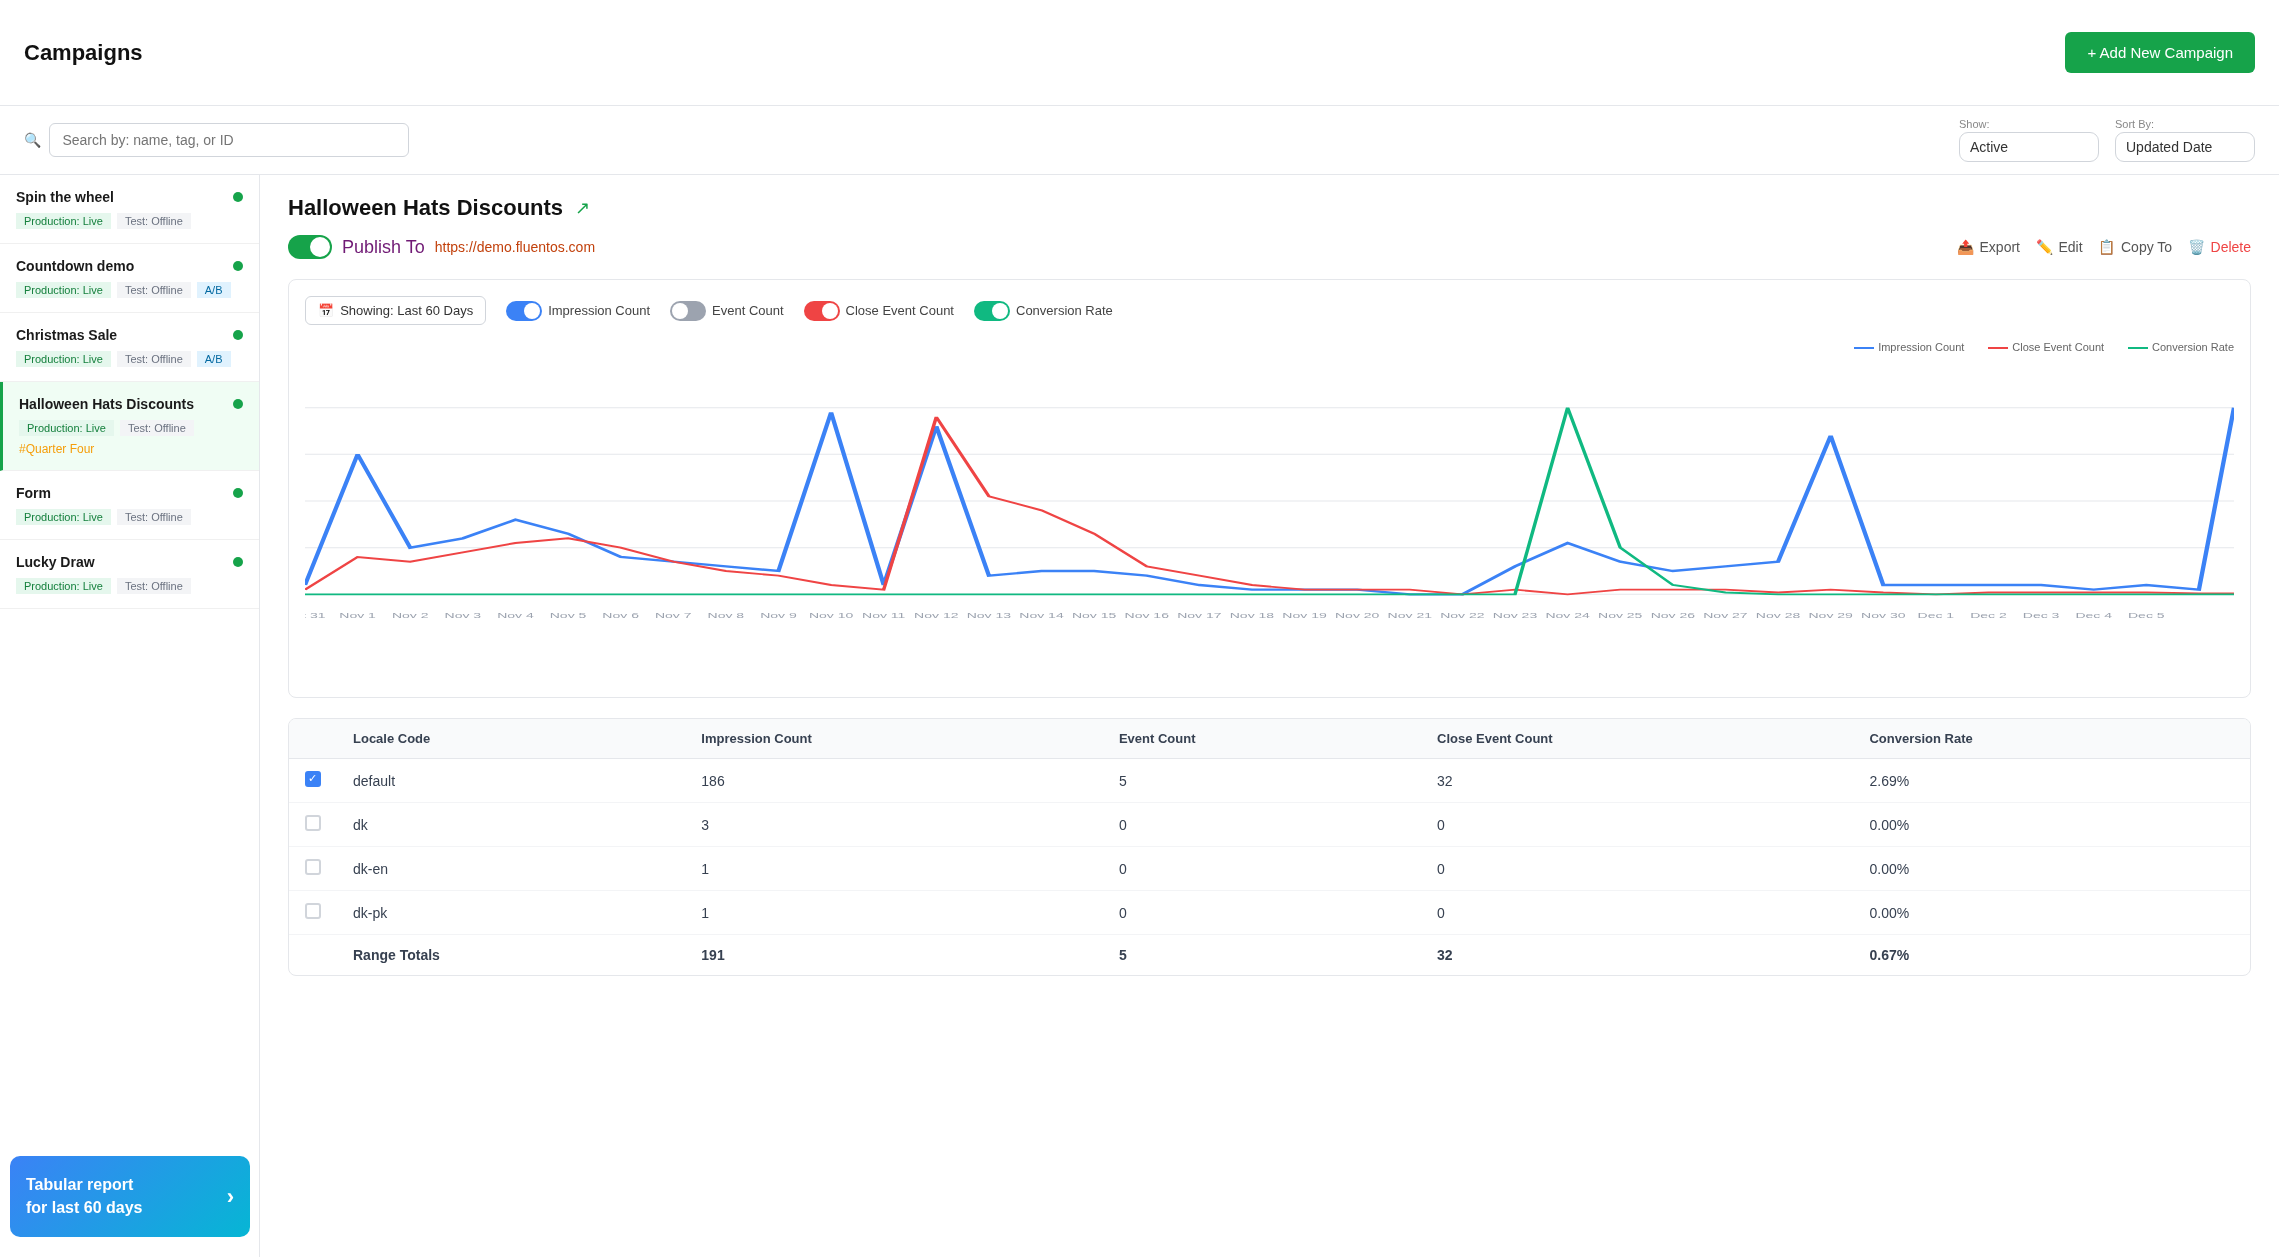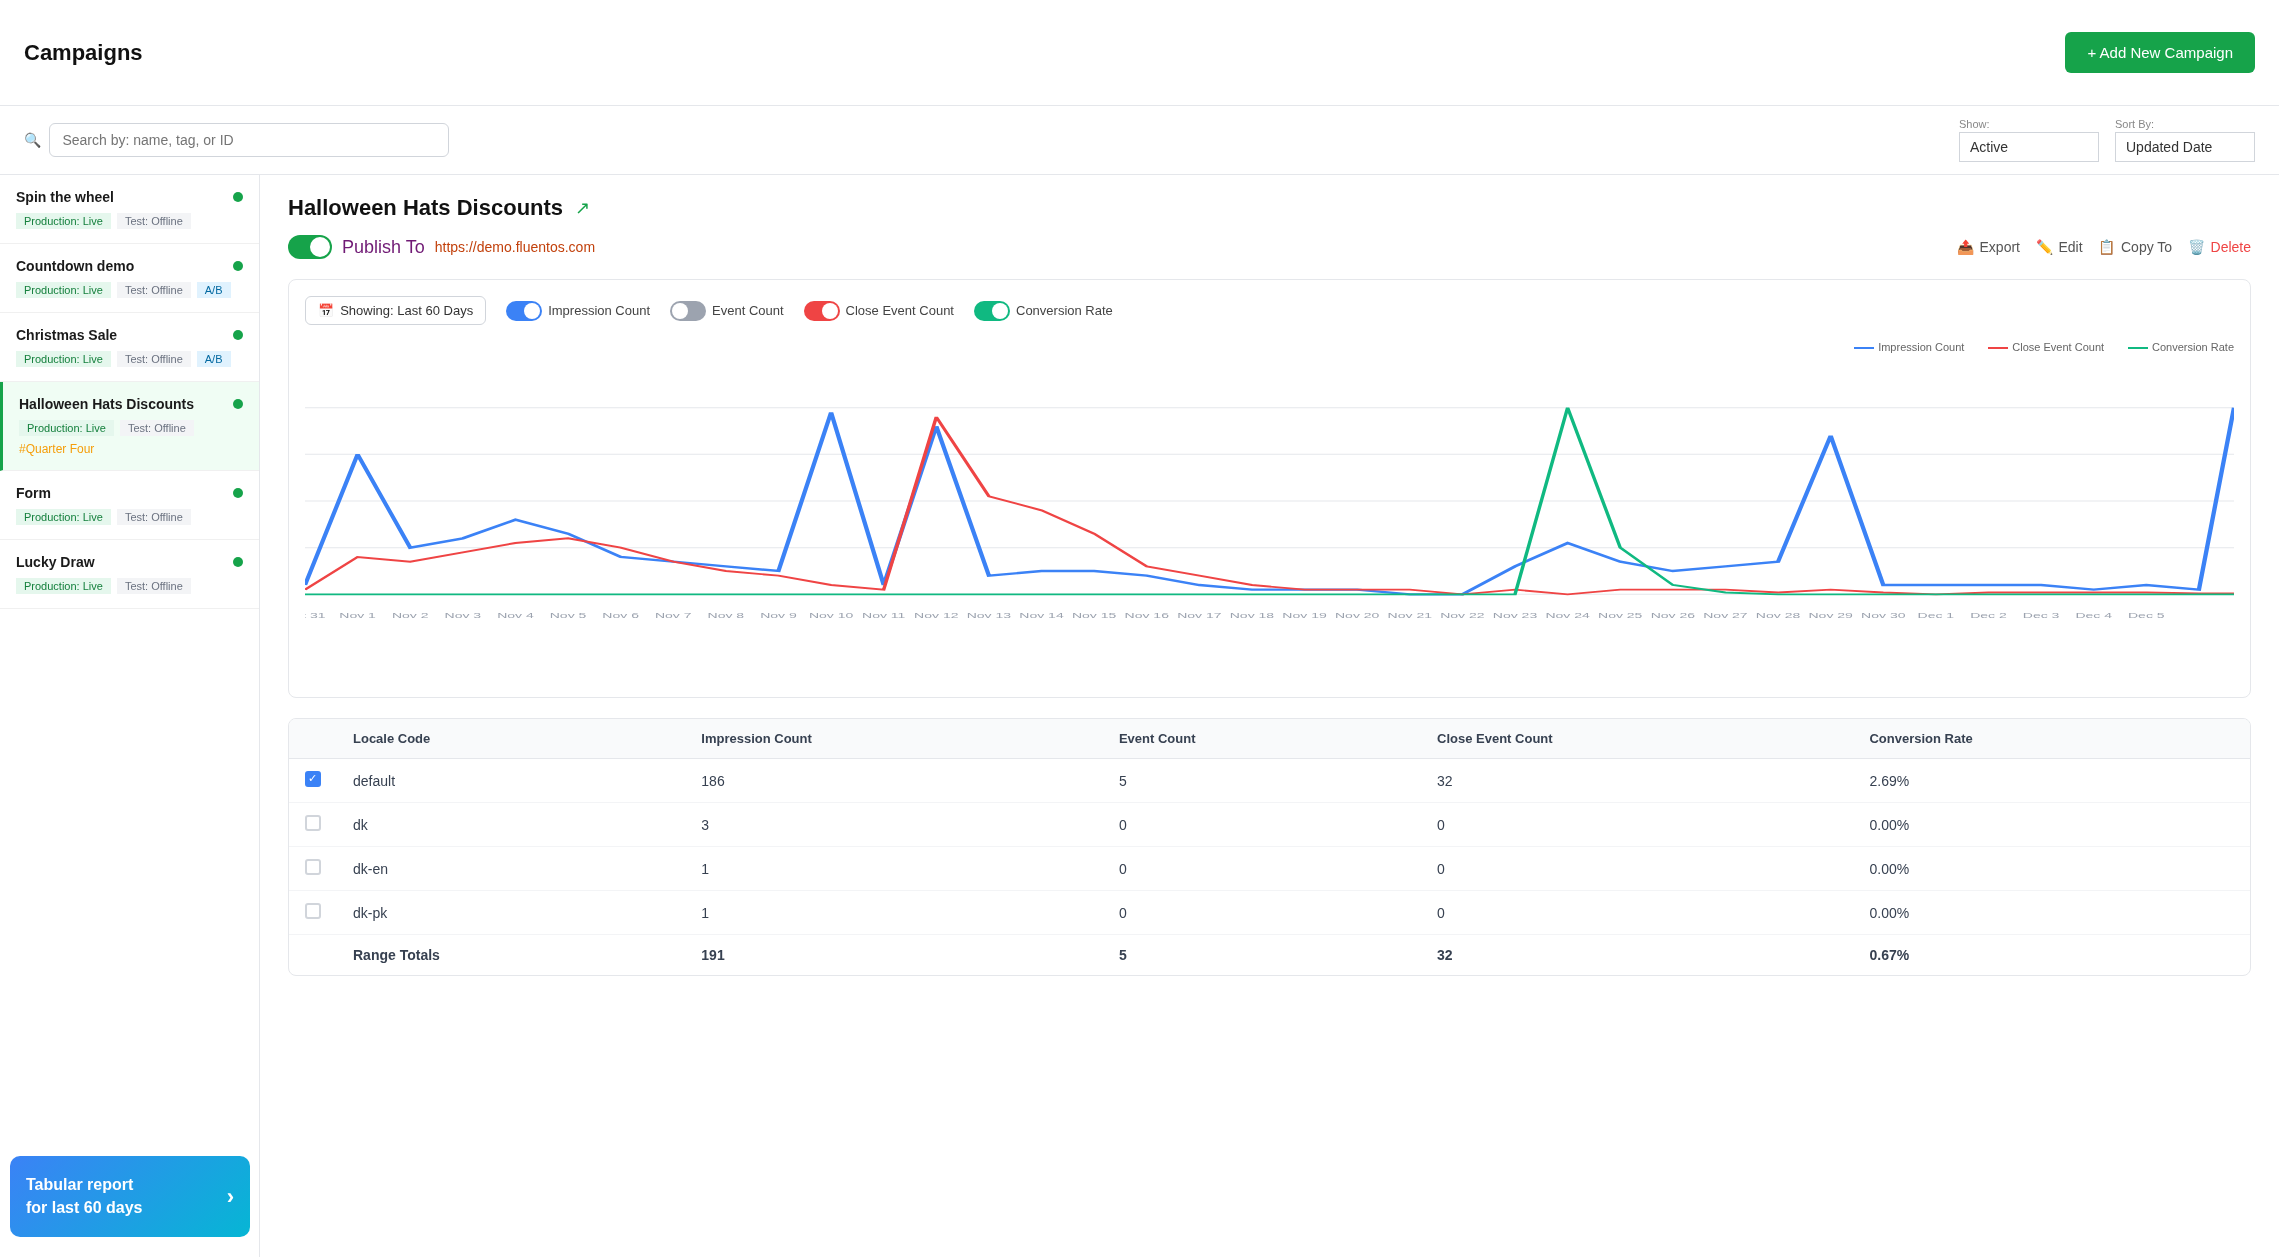--- a/index.html
+++ b/index.html
@@ -3,25 +3,25 @@
   <meta charset="utf-8">
   <style>
     * { box-sizing: border-box; margin: 0; padding: 0; }
     body { font-family: -apple-system, BlinkMacSystemFont, 'Segoe UI', sans-serif; background: #f3f4f6; color: #333; font-size: 14px; }
 
     .header { display: flex; align-items: center; justify-content: space-between; padding: 32px 24px; background: #fff; border-bottom: 1px solid #e5e7eb; }
     .header-title { font-size: 22px; font-weight: 700; color: #111; }
     .add-campaign-btn { background: #16a34a; color: #fff; border: none; border-radius: 6px; padding: 12px 22px; font-size: 15px; cursor: pointer; font-weight: 500; }
 
     .search-bar { padding: 12px 24px; background: #fff; border-bottom: 1px solid #e5e7eb; display: flex; align-items: center; gap: 8px; }
-    .search-bar input { border: 1px solid #d1d5db; border-radius: 6px; padding: 8px 12px; width: 400px; font-size: 14px; color: #666; }
+    .search-bar input { border: 1px solid #d1d5db; border-radius: 6px; padding: 8px 12px; width: 360px; font-size: 14px; color: #666; }
     .filter-area { margin-left: auto; display: flex; gap: 16px; align-items: center; }
     .filter-group { display: flex; flex-direction: column; gap: 2px; }
     .filter-label { font-size: 11px; color: #888; }
-    .filter-select { border: 1px solid #d1d5db; border-radius: 0; padding: 6px 28px 6px 10px; font-size: 14px; color: #333; background: #fff; appearance: none; cursor: pointer; min-width: 140px; }
+    .filter-select { border: 1px solid #d1d5db; border-radius: 9px; padding: 6px 28px 6px 10px; font-size: 14px; color: #333; background: #fff; appearance: none; cursor: pointer; min-width: 140px; }
 
     .main-layout { display: flex; height: calc(100vh - 110px); overflow: hidden; }
 
     .sidebar { width: 260px; background: #fff; border-right: 1px solid #e5e7eb; overflow-y: auto; flex-shrink: 0; }
     .sidebar-item { padding: 14px 16px; border-bottom: 1px solid #f0f0f0; cursor: pointer; position: relative; }
     .sidebar-item.active { background: #f0fdf4; border-left: 3px solid #16a34a; }
     .sidebar-item-name { font-weight: 600; color: #1a1a1a; font-size: 14px; margin-bottom: 8px; display: flex; align-items: center; justify-content: space-between; }
     .status-dot { width: 10px; height: 10px; border-radius: 50%; background: #16a34a; display: inline-block; }
     .tags { display: flex; gap: 6px; flex-wrap: wrap; }
     .tag { font-size: 11px; padding: 2px 8px; border-radius: 0; background: #e5f7ed; color: #15803d; font-weight: 500; }

